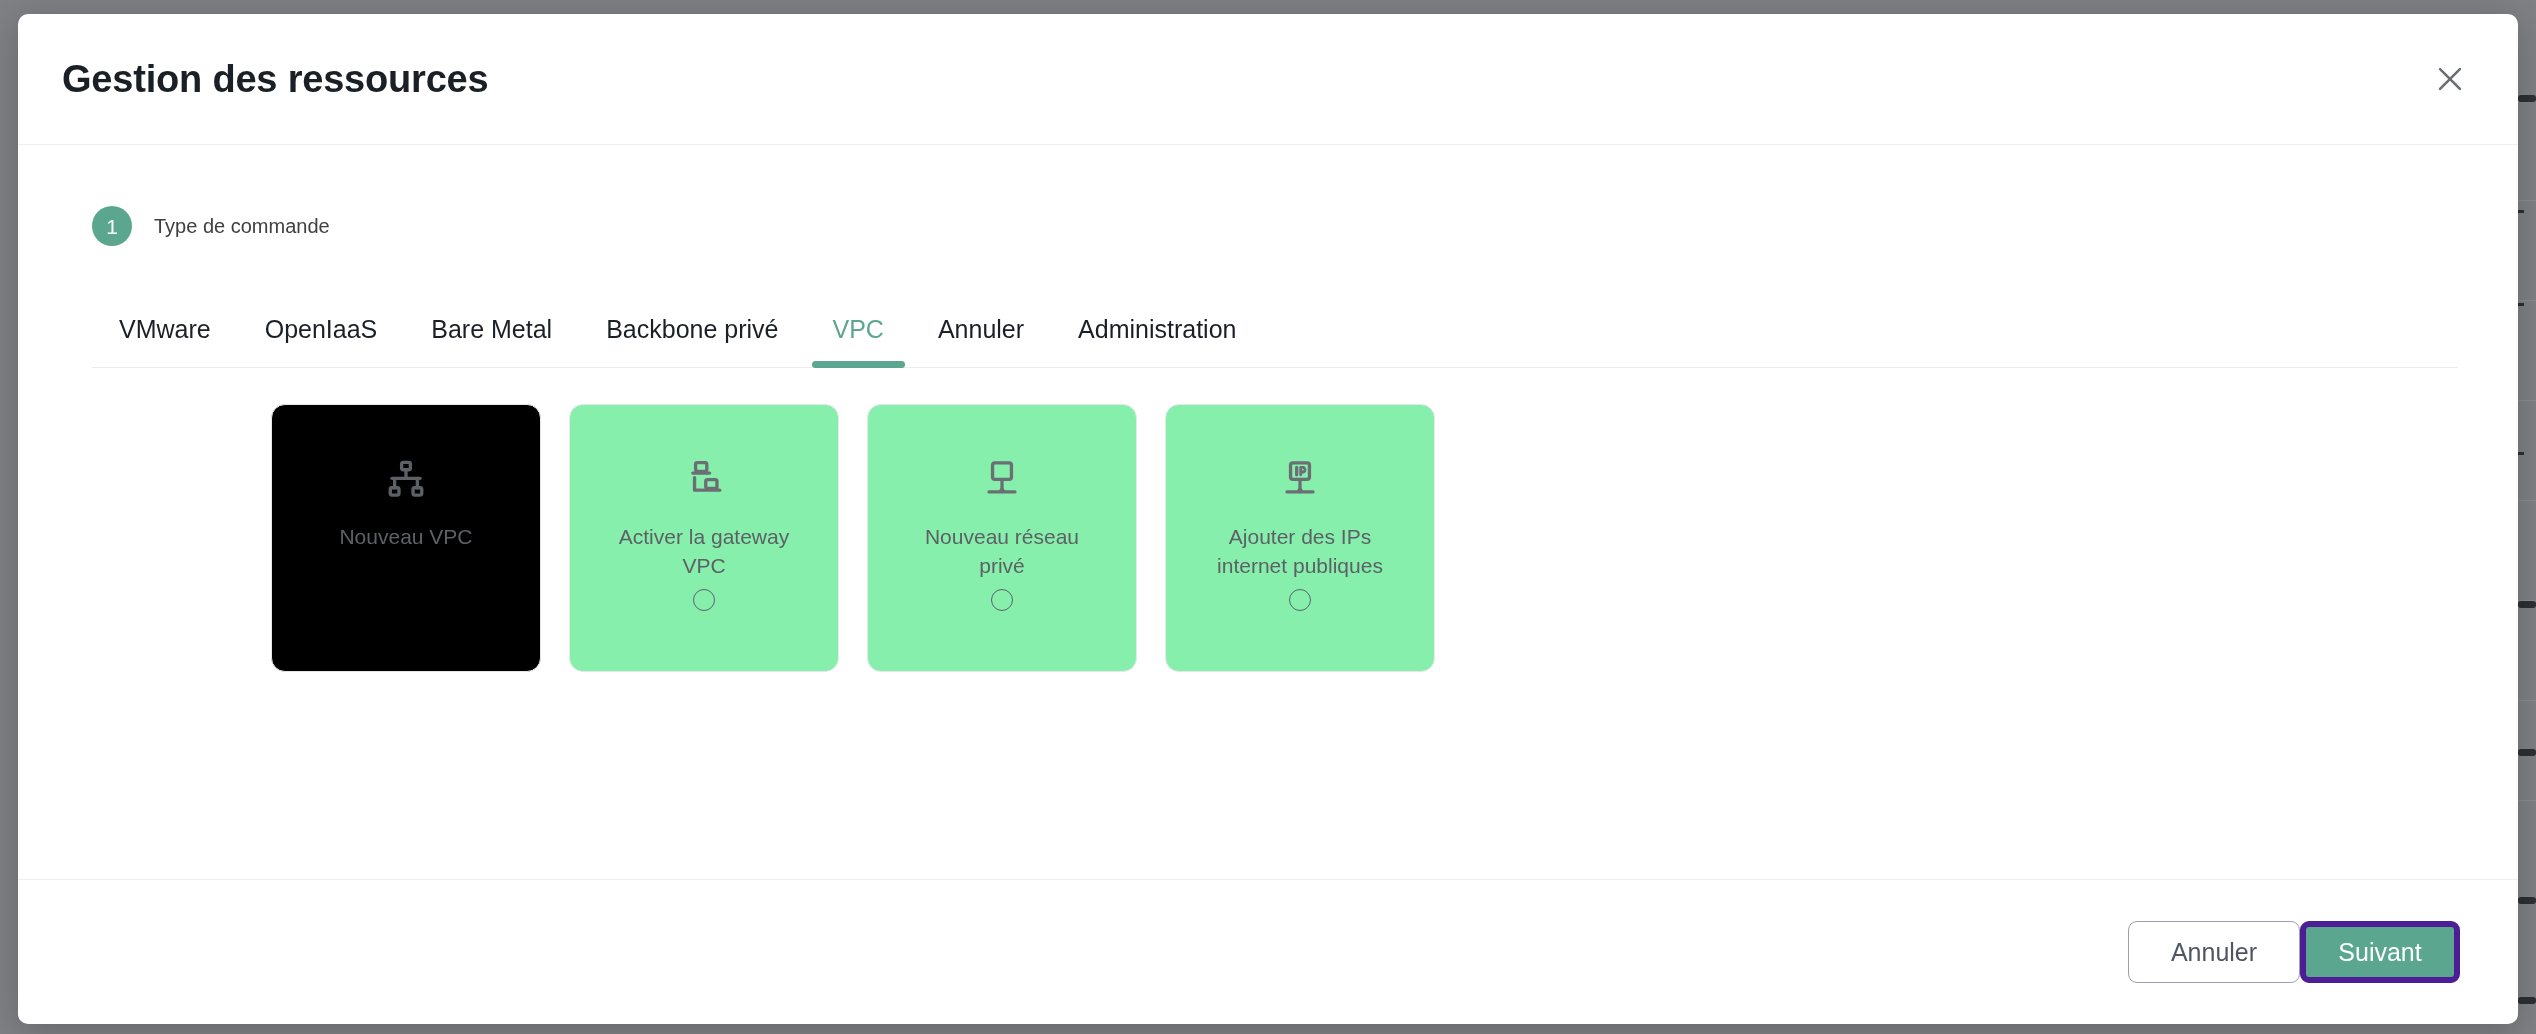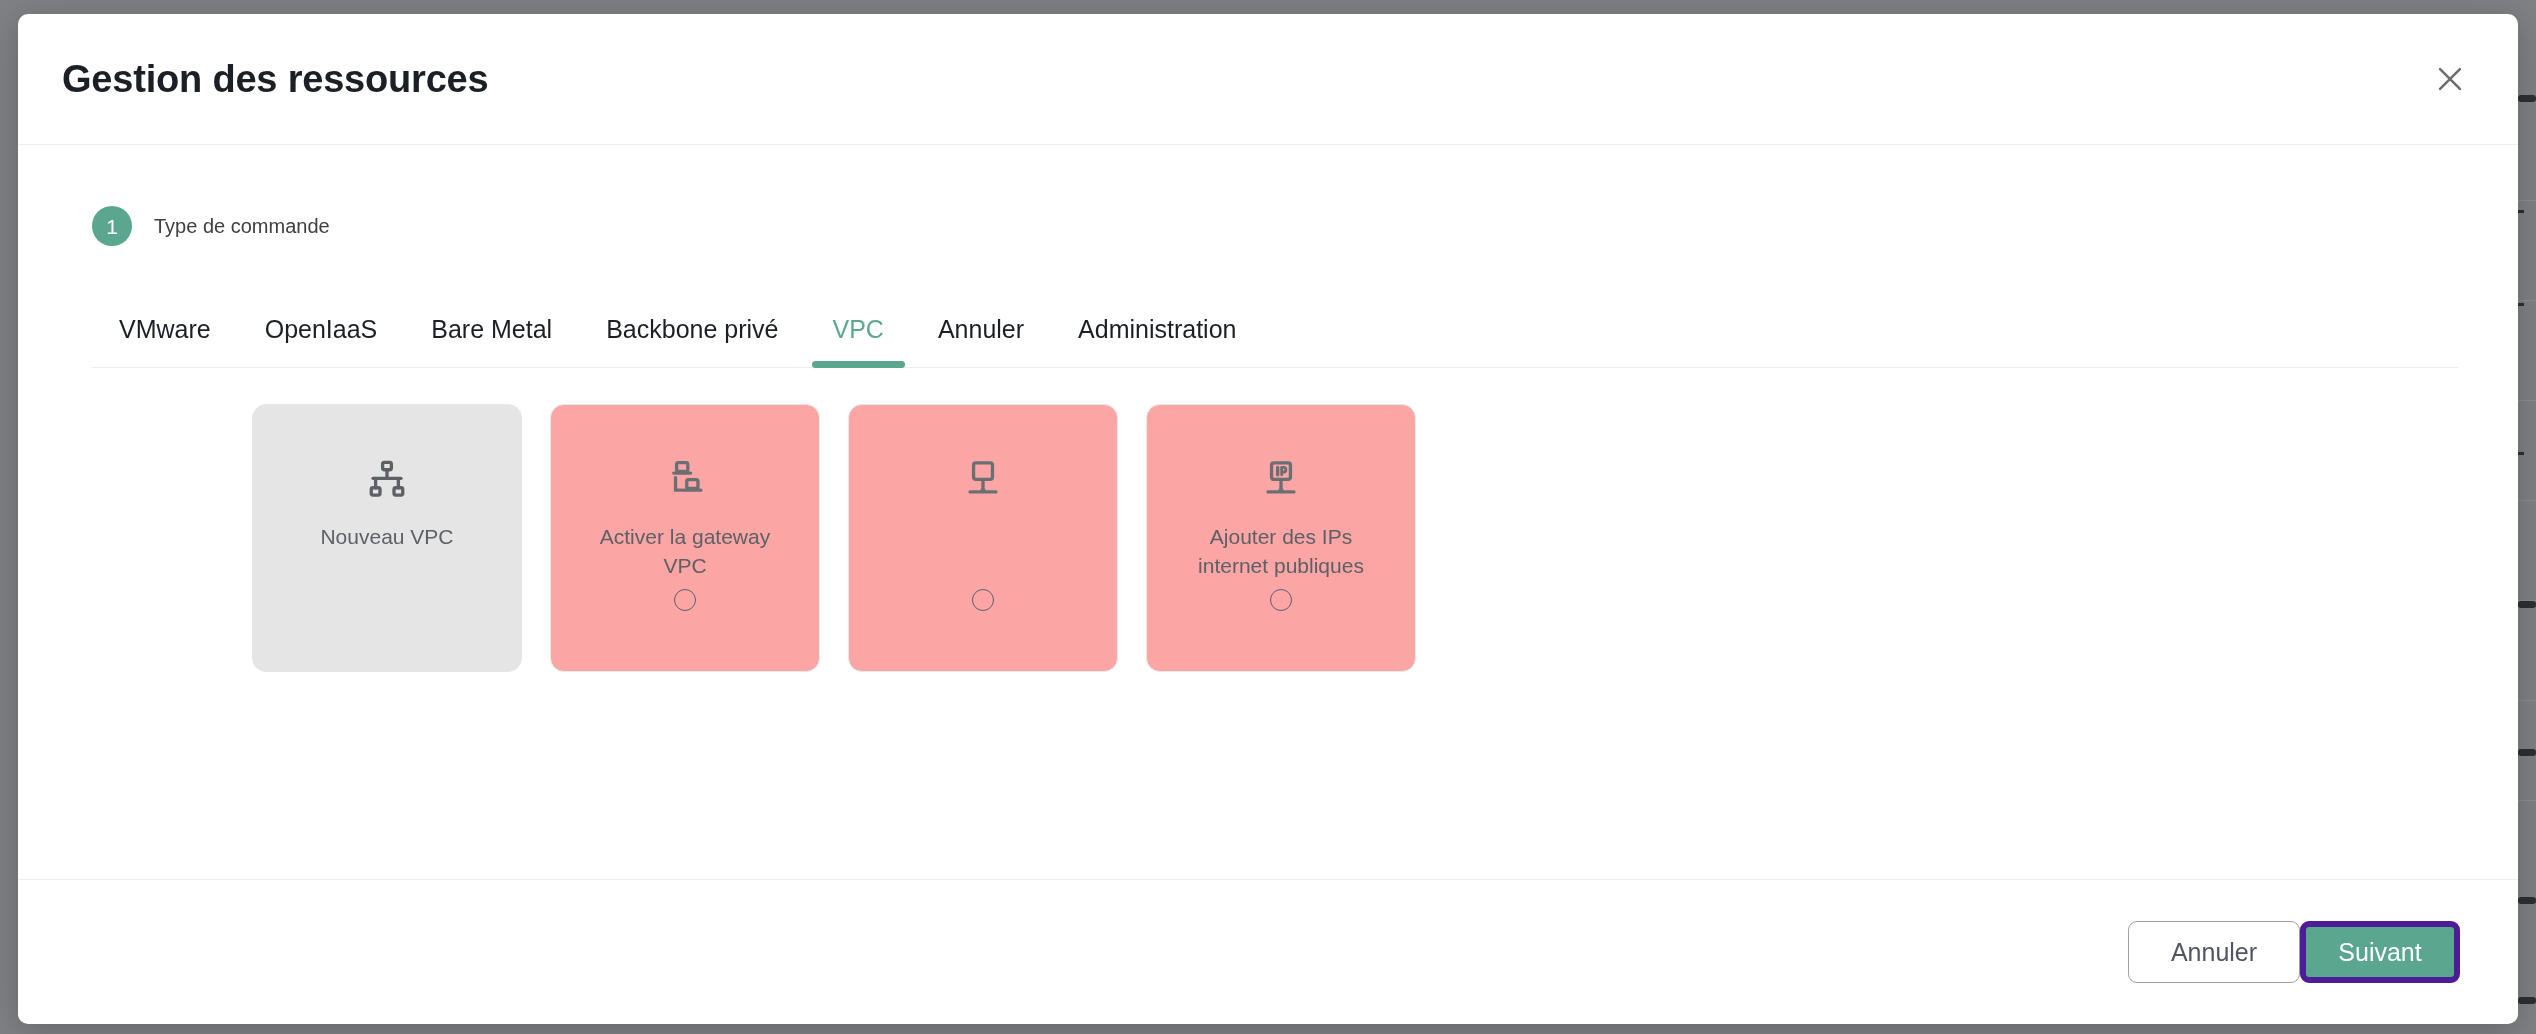--- a/index.html
+++ b/index.html
@@ -169,30 +169,31 @@
     display: flex;
     gap: 28px;
     margin-top: 36px;
     margin-left: 190px;
   }
   .card {
     width: 270px;
     height: 268px;
     border-radius: 14px;
     border: 1px solid #e6e8ea;
-    background: #fca5a5;
+    background: #86efac;
     display: flex;
     flex-direction: column;
     align-items: center;
     cursor: pointer;
     padding-top: 46px;
   }
   .card.selected {
-    background: #e5e5e5;
+    background: #000000;
     border-color: #e4e7ea;
+    margin-left: 19px;
   }
   .card-icon {
     height: 56px;
     display: flex;
     align-items: center;
     justify-content: center;
     color: #6b6f74;
   }
   .card.selected .card-icon { color: #5d6166; }
   .card-label {
@@ -337,20 +338,21 @@
 
       <div class="card">
         <div class="card-icon">
           <svg width="42" height="42" viewBox="0 0 24 24" fill="none" stroke="currentColor" stroke-width="1.9" stroke-linecap="round" stroke-linejoin="round">
             <rect x="6.6" y="2.8" width="10.8" height="9.4" rx="1.4"></rect>
             <line x1="12" y1="12.2" x2="12" y2="17.6"></line>
             <line x1="4.6" y1="19.4" x2="19.4" y2="19.4"></line>
             <circle cx="12" cy="18.6" r="1.5" fill="currentColor" stroke="none"></circle>
           </svg>
         </div>
+        <div class="card-label">Nouveau réseau privé</div>
         <div class="card-radio"></div>
       </div>
 
       <div class="card">
         <div class="card-icon">
           <svg width="42" height="42" viewBox="0 0 24 24" fill="none" stroke="currentColor" stroke-width="1.9" stroke-linecap="round" stroke-linejoin="round">
             <rect x="6.6" y="2.8" width="10.8" height="9.4" rx="1.4"></rect>
             <line x1="10.1" y1="5.4" x2="10.1" y2="9.6"></line>
             <path d="M12.4 9.6 L12.4 5.4 L14.1 5.4 A1.5 1.5 0 0 1 14.1 8.0 L12.4 8.0" stroke-width="1.6"></path>
             <line x1="12" y1="12.2" x2="12" y2="17.6"></line>

